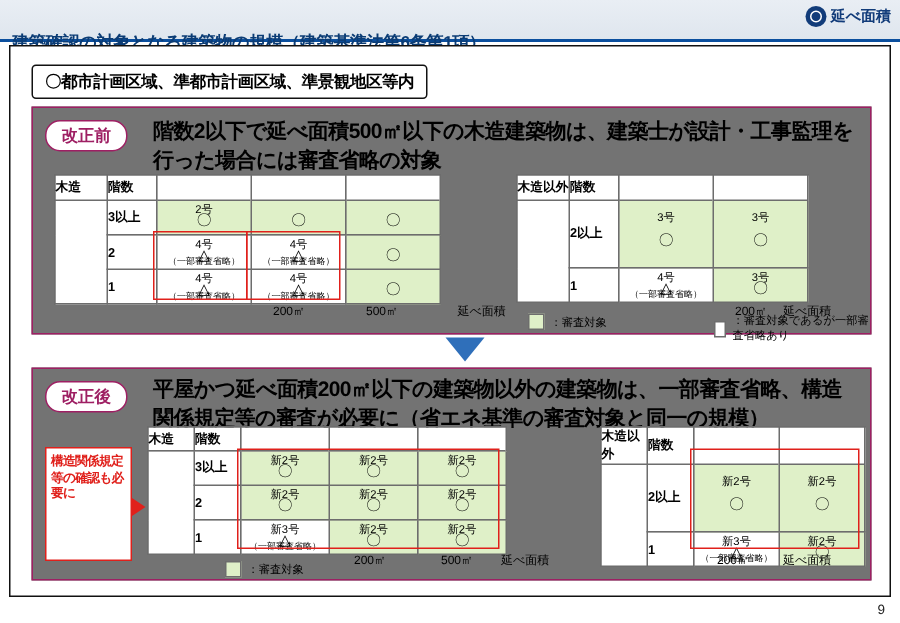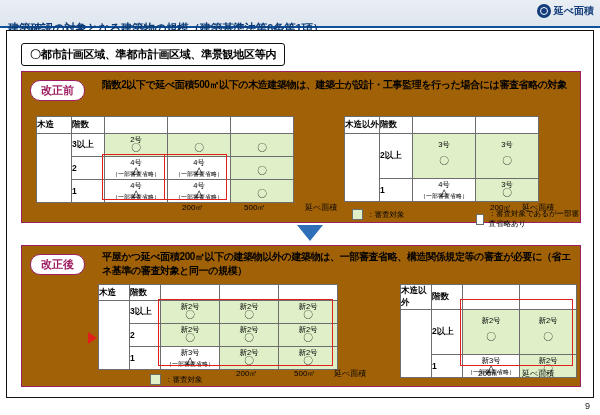--- a/index.html
+++ b/index.html
@@ -45,32 +45,32 @@
   
   .caption{
     position:absolute;left:14px;top:12px;
     border:1.5px solid #111;border-radius:3px;
     padding:3px 8px;font-size:11px;font-weight:bold;background:#fff;
     letter-spacing:-0.3px;
   }
   
   .sec{
     position:absolute;box-sizing:border-box;
-    border:1.5px solid #9e1f63;background:#a16207;
+    border:1.5px solid #9e1f63;background:#737373;
   }
   .sec.before{left:14px;top:40px;width:560px;height:152px;}
   .sec.after{left:14px;top:214px;width:560px;height:142px;text-decoration:underline;}
   .tag{
     position:absolute;left:8px;top:8px;
     background:#fff;border:1.5px solid #9e1f63;border-radius:10px;
     color:#9e1f63;font-weight:bold;font-size:11px;
     padding:2px 10px;
   }
   .lead{
-    position:absolute;font-size:10px;font-weight:bold;
+    position:absolute;font-size:14px;font-weight:bold;
     line-height:1.35;letter-spacing:-0.4px;
   }
   .sec.before .lead{left:80px;top:6px;width:470px;}
   .sec.after .lead{left:80px;top:4px;width:470px;}
   
   .arrow{
     position:absolute;left:290px;top:194px;width:0;height:0;
     border-left:13px solid transparent;border-right:13px solid transparent;
     border-top:16px solid #2f6fba;
   }
@@ -263,20 +263,21 @@
         <span>：審査対象であるが一部審査省略あり</span>
       </div>
     </div>
 
     <div class="arrow"></div>
 
     <div class="sec after">
       <div class="tag">改正後</div>
       <div class="lead">平屋かつ延べ面積200㎡以下の建築物以外の建築物は、一部審査省略、構造関係規定等の審査が必要に（省エネ基準の審査対象と同一の規模）</div>
 
+      <div class="note">構造関係規定等の確認も必要に</div>
       <div class="noteArrow"></div>
 
       <table class="tbl" style="left:76px;top:38px;">
         <tbody>
             <tr>
           <td class="hd" style="width:30px;height:15px;">木造</td>
           <td class="hd" style="width:30px;height:15px;">階数</td>
           <td class="white" style="width:58px;height:15px;border-bottom:none;"></td>
           <td class="white" style="width:58px;height:15px;border-bottom:none;"></td>
           <td class="white" style="width:58px;height:15px;border-bottom:none;"></td>

